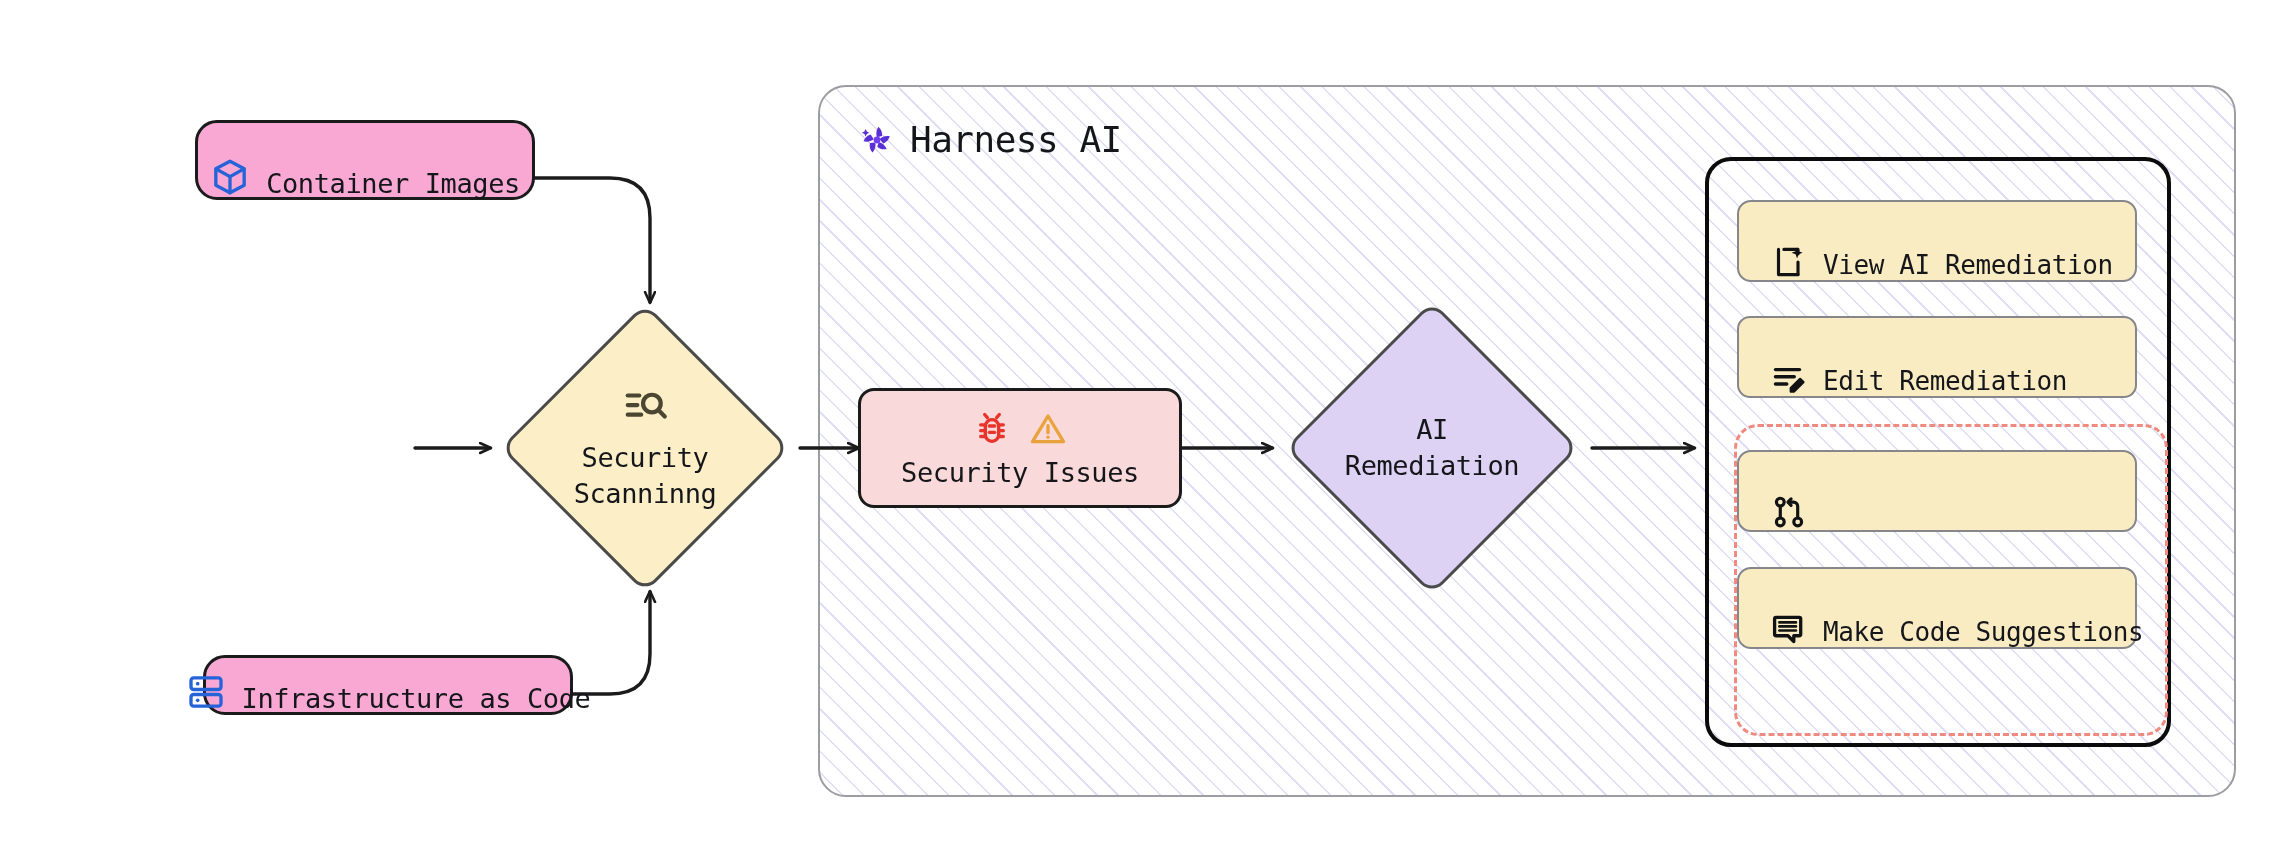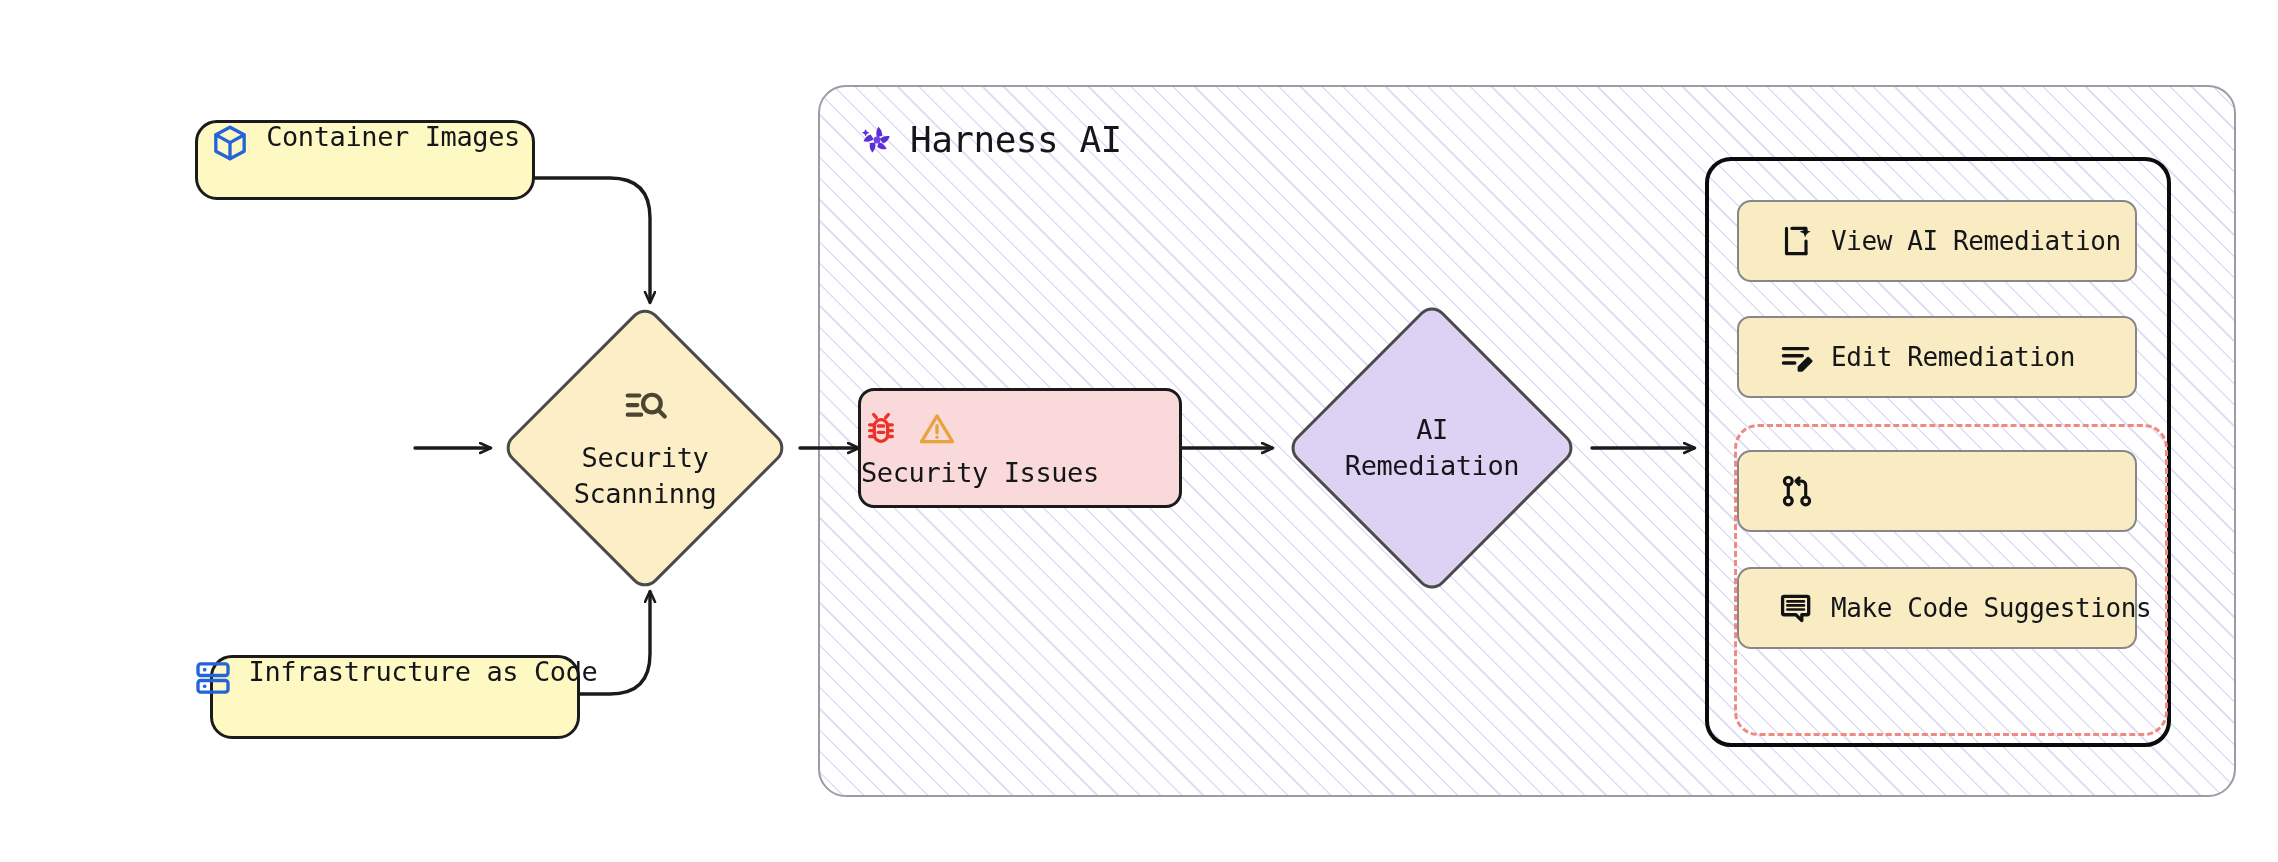--- a/index.html
+++ b/index.html
@@ -3,26 +3,26 @@
 <meta charset="utf-8">
 <title>Harness AI Security Remediation Flow</title>
 <style>
   html,body{margin:0;padding:0;background:#ffffff;}
   body{
     font-family:"DejaVu Sans Mono","Liberation Mono",monospace;
     width:2278px;height:862px;position:relative;overflow:hidden;
   }
   #stage{position:absolute;left:0;top:0;width:2278px;height:862px;}
   svg.layer{position:absolute;left:0;top:0;width:2278px;height:862px;overflow:visible;}
-  .node{position:absolute;box-sizing:border-box;display:flex;justify-content:center;}
+  .node{position:absolute;box-sizing:border-box;display:flex;align-items:center;justify-content:center;}
 
   
   .src{
-    background:#fef9c3;border:3px solid #1b1b1b;border-radius:22px;
-    display:flex;align-items:flex-start;gap:16px;padding:0 26px;
+    background:#f9a8d4;border:3px solid #1b1b1b;border-radius:22px;
+    display:flex;align-items:flex-end;gap:16px;padding:0 26px;
     font-size:27px;color:#14161a;letter-spacing:-0.4px;white-space:nowrap;
   }
   .src .label{line-height:1;}
 
   
   .diamond-wrap{position:absolute;}
   .diamond{
     position:absolute;left:50%;top:50%;
     transform:translate(-50%,-50%) rotate(45deg);
     border:3px solid #4a4a4a;border-radius:16px;box-sizing:border-box;
@@ -60,21 +60,21 @@
     position:absolute;box-sizing:border-box;
     border:4px solid #0b0b0b;border-radius:26px;background:transparent;
   }
   .dashed-group{
     position:absolute;box-sizing:border-box;
     border:3px dashed #ef8a80;border-radius:24px;background:transparent;
   }
   .action-btn{
     position:absolute;box-sizing:border-box;
     background:#faecc2;border:2px solid #86868b;border-radius:14px;
-    display:flex;align-items:center;gap:16px;padding-left:40px;
+    display:flex;align-items:flex-end;gap:16px;padding-left:32px;
     font-size:26px;color:#14161a;letter-spacing:-0.4px;white-space:nowrap;
   }
   .dash-caption{
     position:absolute;font-size:24px;color:#262a2e;letter-spacing:-0.4px;white-space:nowrap;
   }
   .ico{display:inline-flex;align-items:center;justify-content:center;flex:none;}
 </style>
 </head>
 <body>
 
@@ -124,21 +124,21 @@
       <svg width="40" height="40" viewBox="0 0 24 24" fill="none" stroke="#2563d9" stroke-width="2" stroke-linecap="round" stroke-linejoin="round">
         <path d="M12 2.5 20.5 7v10L12 21.5 3.5 17V7z"></path>
         <path d="M3.7 7.2 12 11.8l8.3-4.6"></path>
         <path d="M12 11.8V21.4"></path>
       </svg>
     </span>
     <span class="label">Container Images</span>
   </div>
 
 
-  <div class="node src" style="left:210px;top:655px;width:370px;height:84px;">
+  <div class="node src" style="left:203px;top:655px;width:370px;height:60px;">
     <span class="ico">
       <svg width="40" height="40" viewBox="0 0 24 24" fill="none" stroke="#2563d9" stroke-width="2" stroke-linecap="round" stroke-linejoin="round">
         <rect x="3" y="3.5" width="18" height="7" rx="1.6"></rect>
         <rect x="3" y="13.5" width="18" height="7" rx="1.6"></rect>
         <circle cx="7" cy="7" r="1.1" fill="#2563d9" stroke="none"></circle>
         <circle cx="7" cy="17" r="1.1" fill="#2563d9" stroke="none"></circle>
       </svg>
     </span>
     <span class="label">Infrastructure as Code</span>
   </div>

